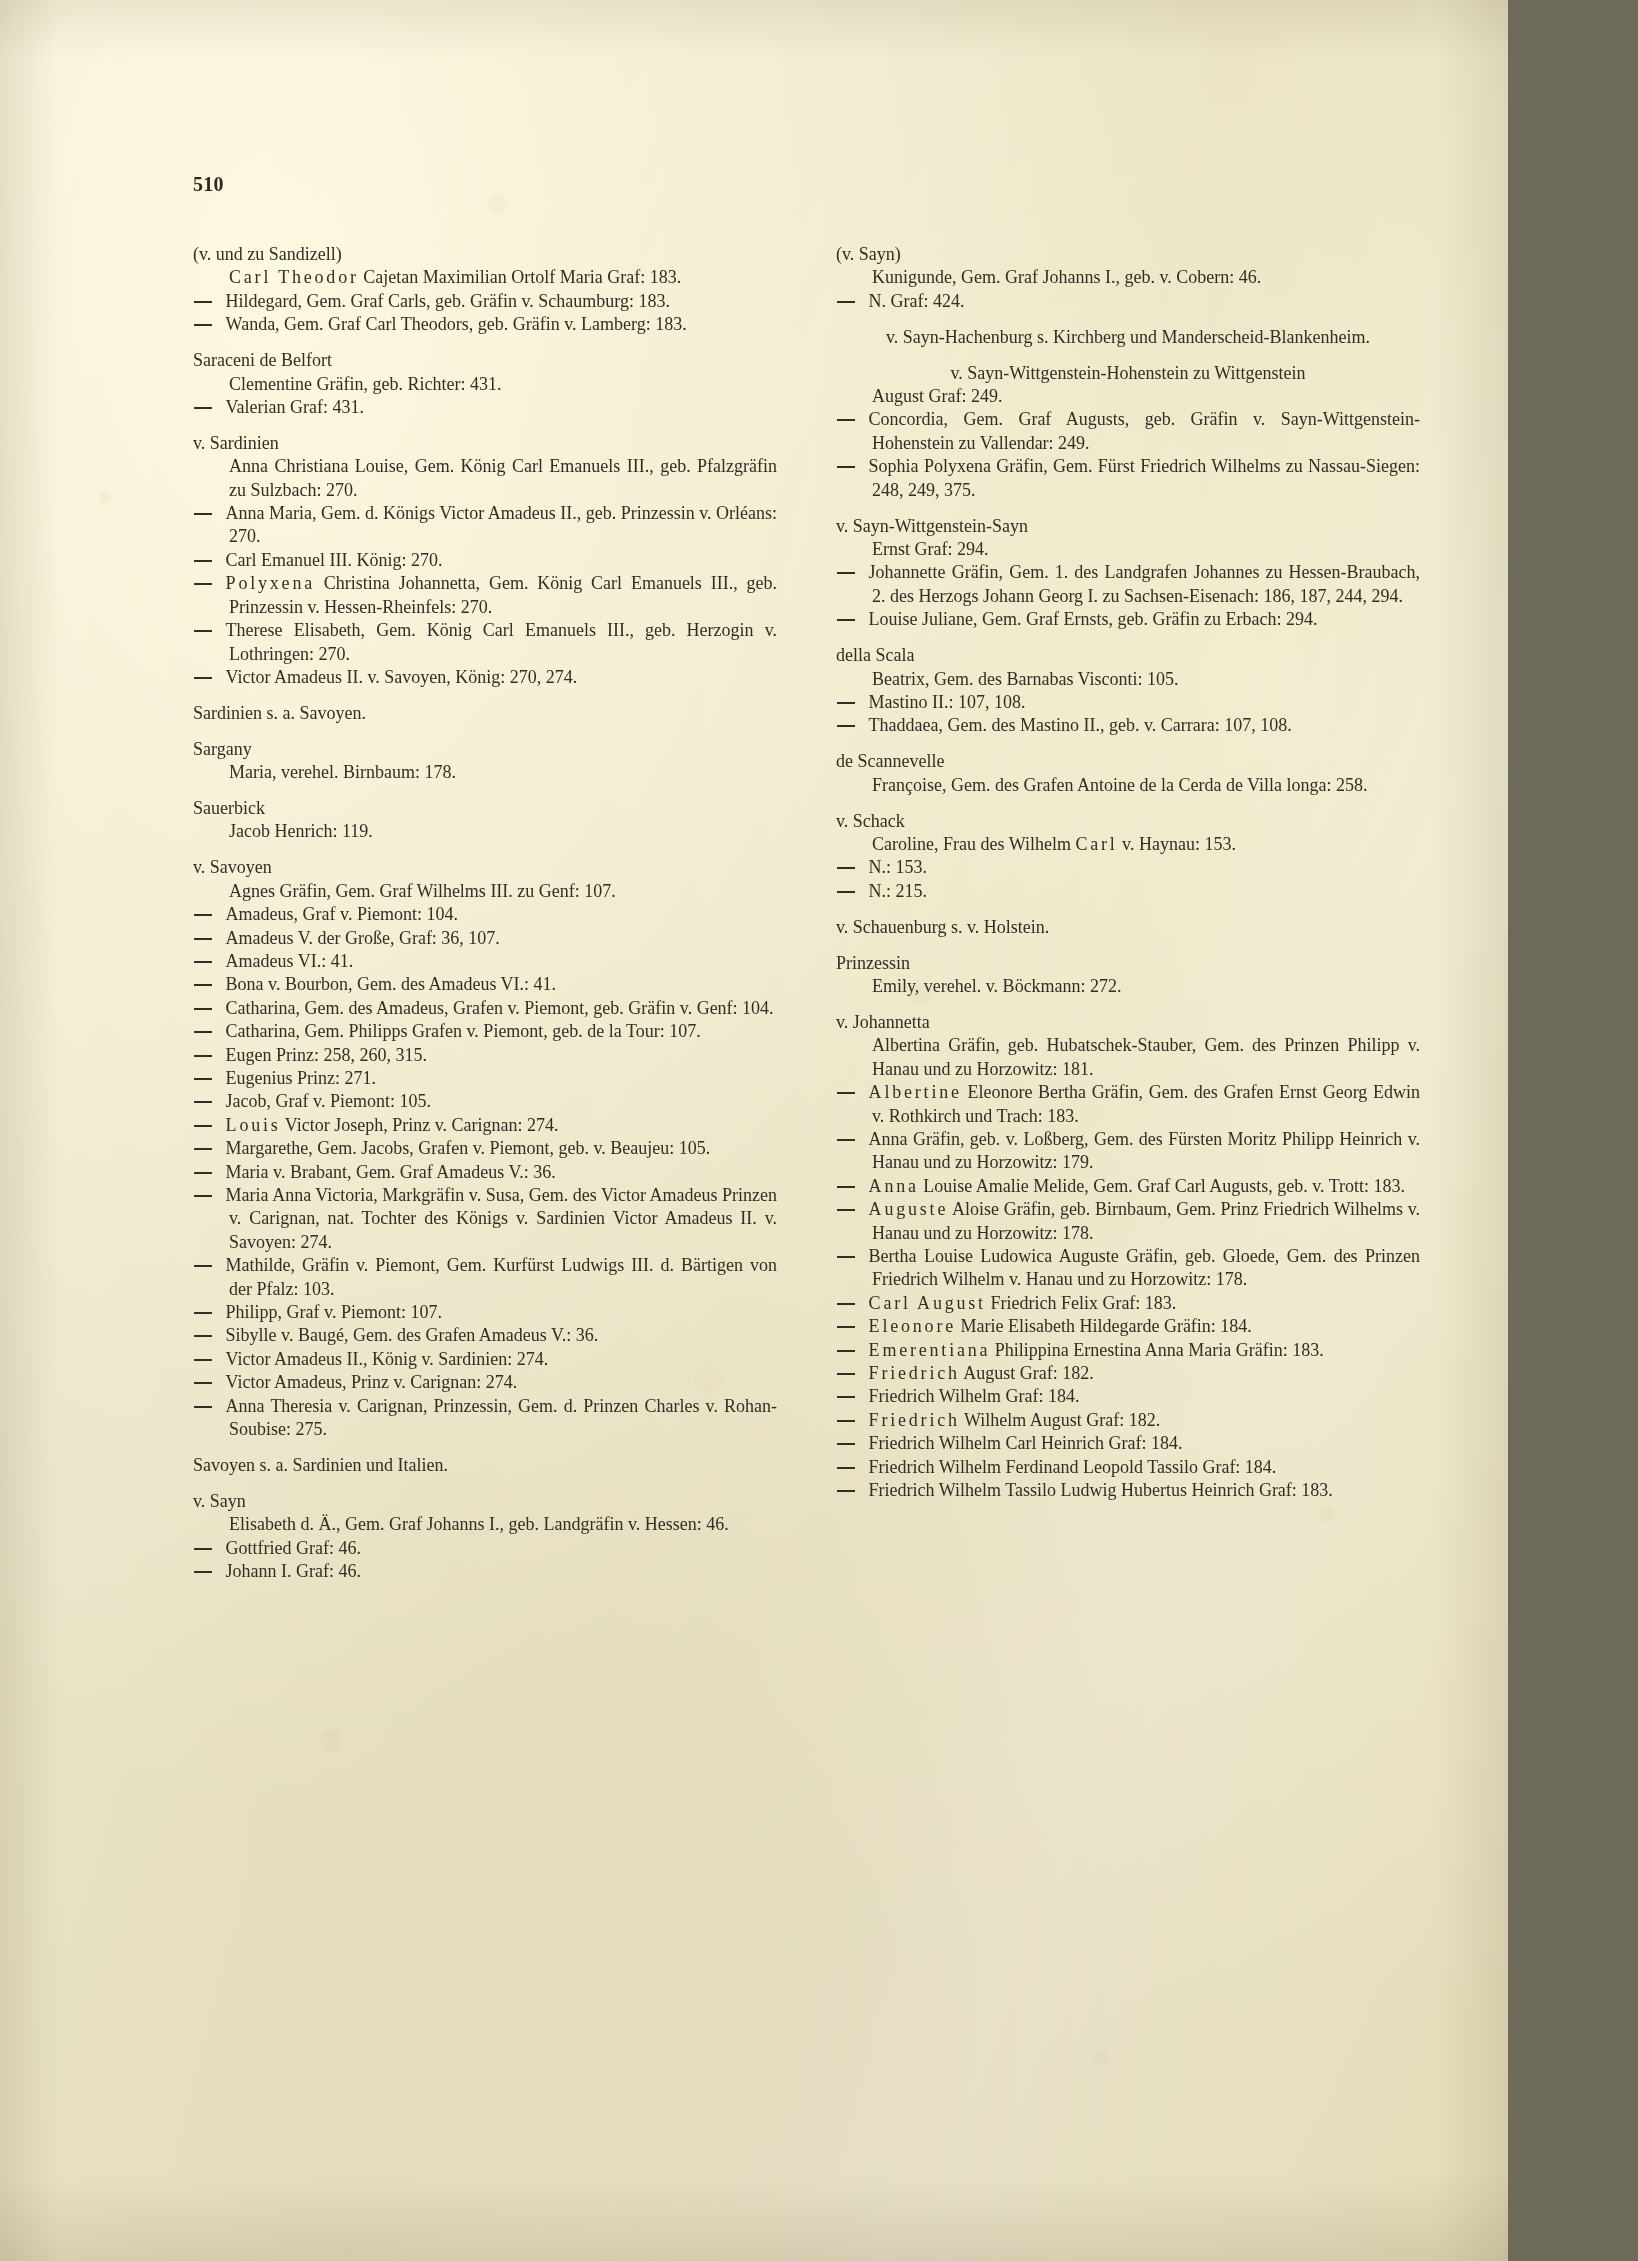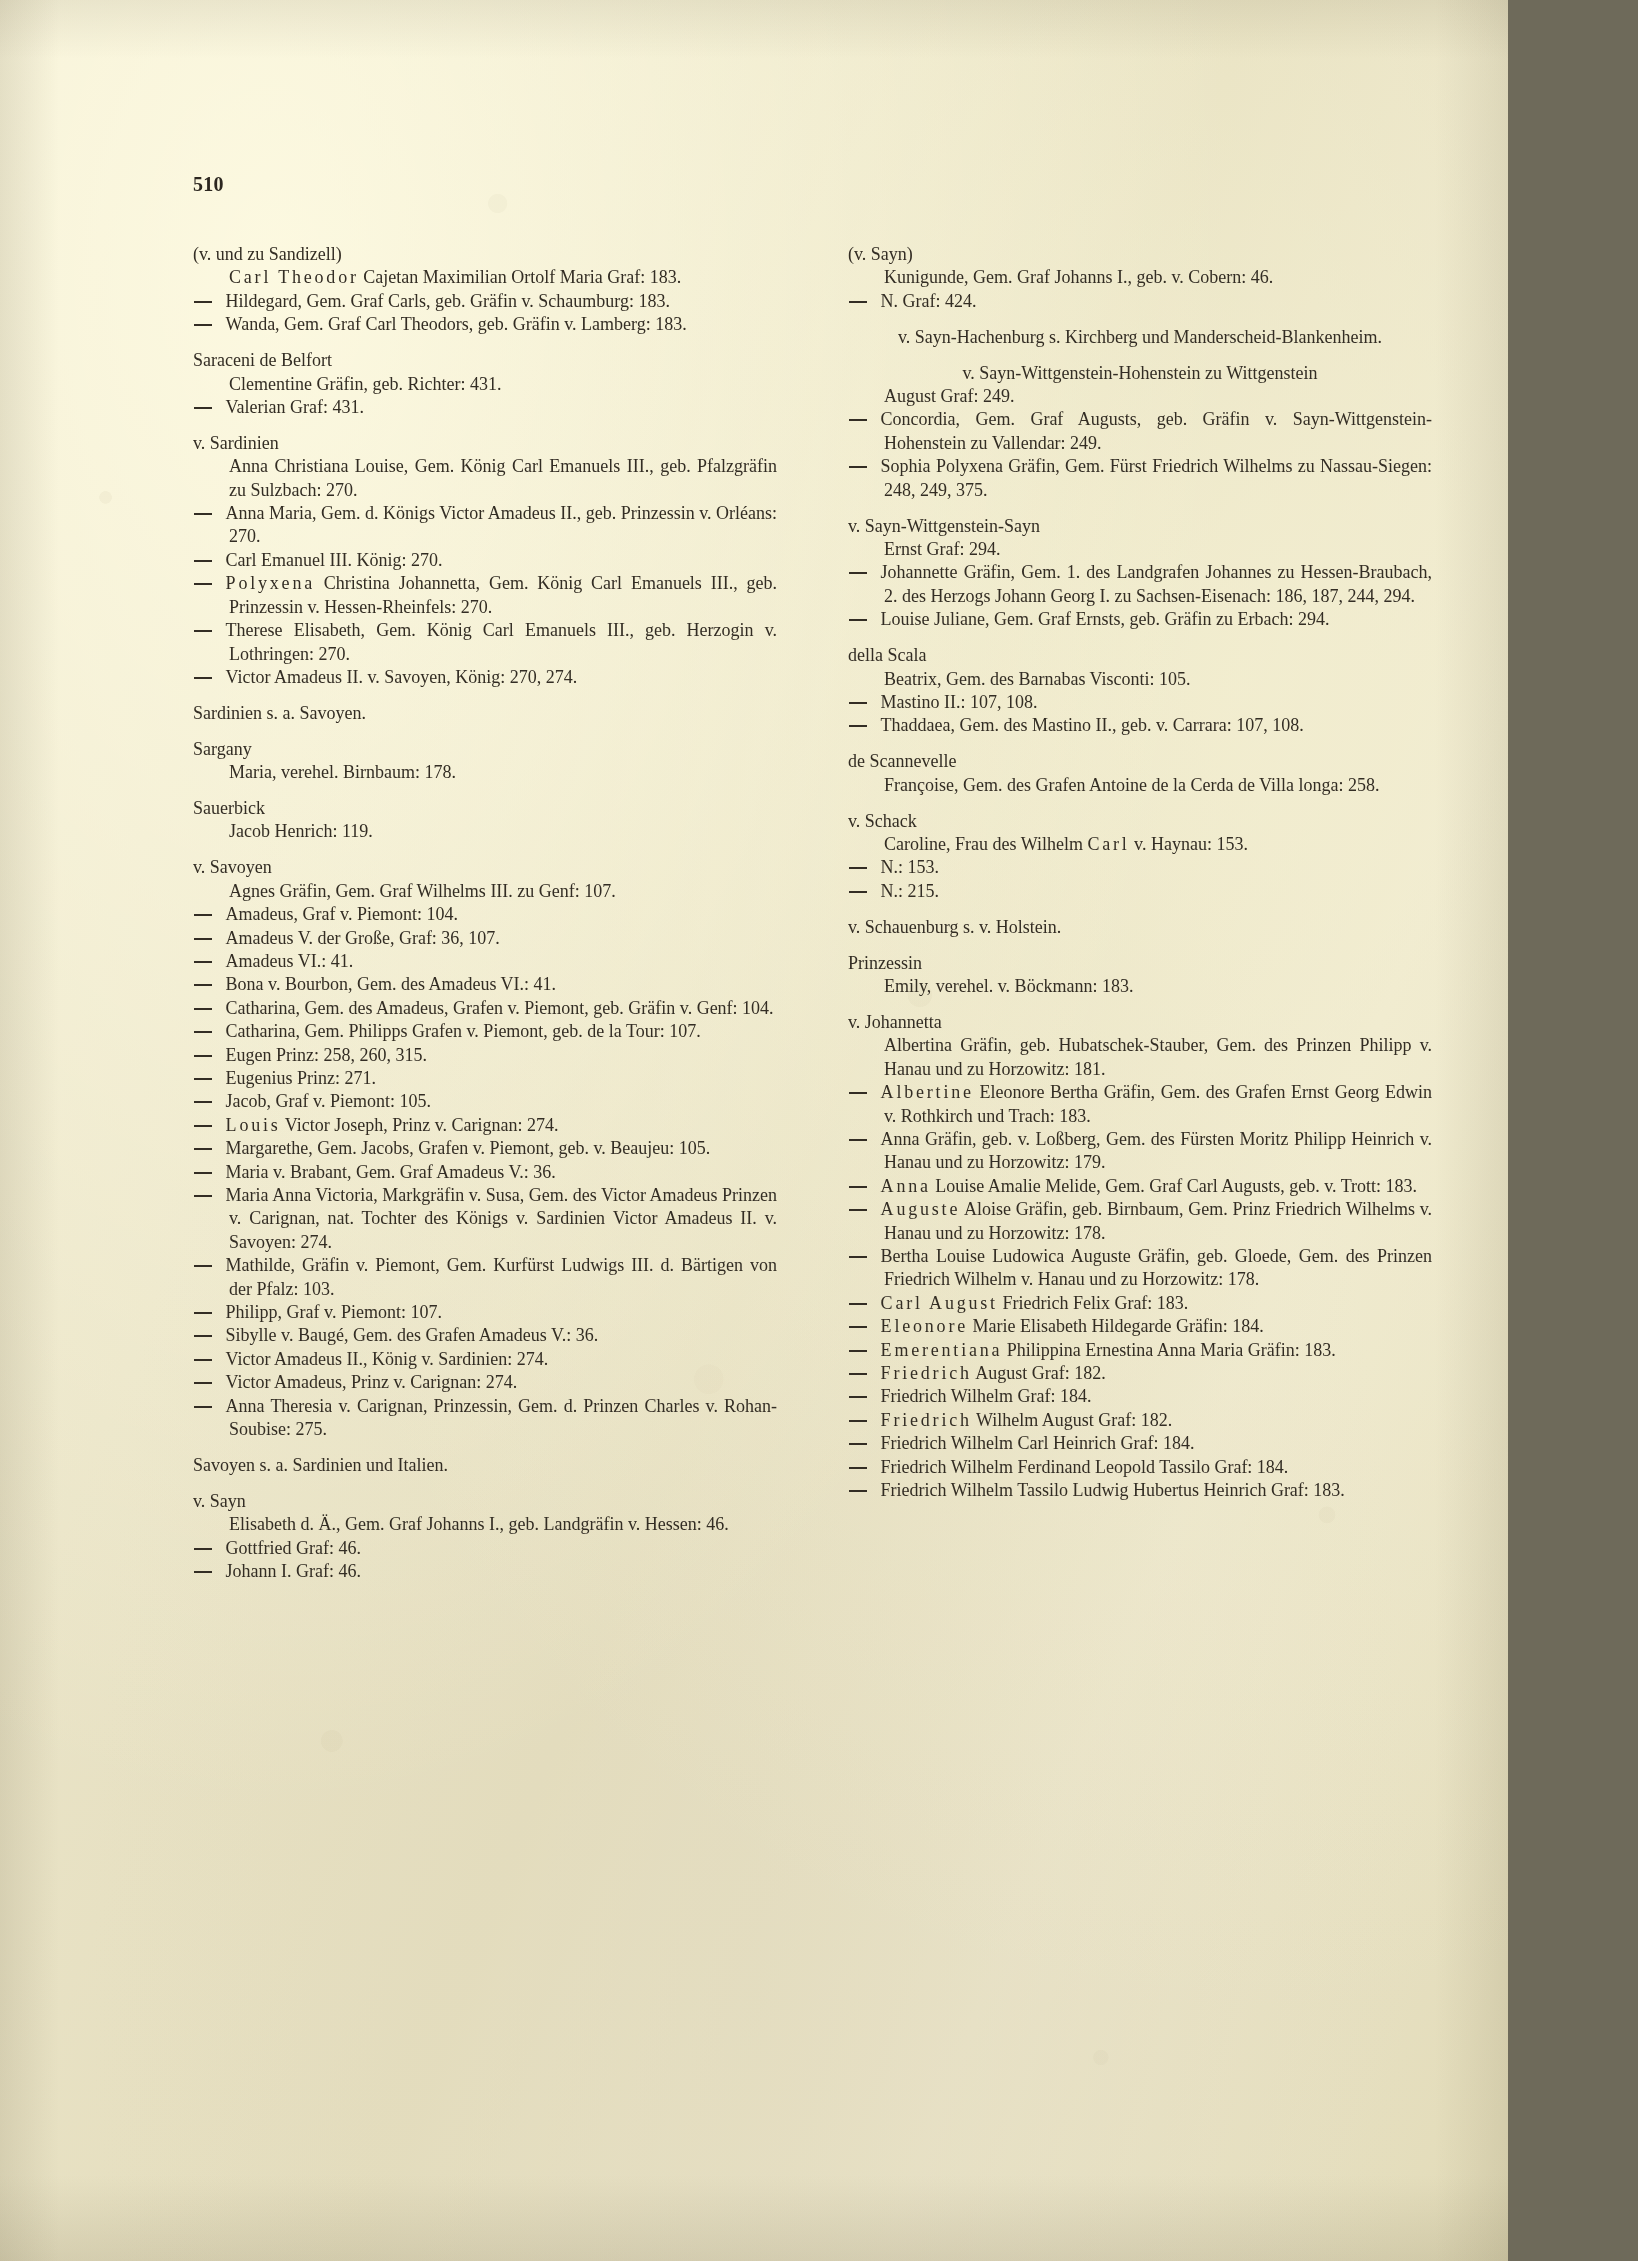--- a/index.html
+++ b/index.html
@@ -58,21 +58,21 @@
     letter-spacing: 0.3px;
     color: #2c2720;
   }
 
   .columns {
     position: absolute;
     left: 193px;
     top: 243px;
     width: 1273px;
     display: flex;
-    gap: 12px;
+    gap: 0px;
   }
   .col {
     width: 584px;
   }
   .col.right {
     margin-left: 59px;
   }
 
   .entry {
     margin: 0 0 0 0;
@@ -235,21 +235,21 @@
           <div class="line head nojust">v. Schack</div>
           <div class="line sub">Caroline, Frau des Wilhelm <span class="sp">Carl</span> v. Haynau: 153.</div>
           <div class="line dash"><span class="dashmark"></span>N.: 153.</div>
           <div class="line dash"><span class="dashmark"></span>N.: 215.</div>
         </div>
         <div class="entry">
           <div class="line head nojust">v. Schauenburg s. v. Holstein.</div>
         </div>
         <div class="entry">
           <div class="line head nojust">Prinzessin</div>
-          <div class="line sub">Emily, verehel. v. Böckmann: 183.</div>
+          <div class="line sub">Emily, verehel. v. Böckmann: 272.</div>
         </div>
         <div class="entry">
           <div class="line head nojust">v. Johannetta</div>
           <div class="line sub">Albertina Gräfin, geb. Hubatschek-Stauber, Gem. des Prinzen Philipp v. Hanau und zu Horzowitz: 181.</div>
           <div class="line dash"><span class="dashmark"></span><span class="sp">Albertine</span> Eleonore Bertha Gräfin, Gem. des Grafen Ernst Georg Edwin v. Rothkirch und Trach: 183.</div>
           <div class="line dash"><span class="dashmark"></span>Anna Gräfin, geb. v. Loßberg, Gem. des Fürsten Moritz Philipp Heinrich v. Hanau und zu Horzowitz: 179.</div>
           <div class="line dash"><span class="dashmark"></span><span class="sp">Anna</span> Louise Amalie Melide, Gem. Graf Carl Augusts, geb. v. Trott: 183.</div>
           <div class="line dash"><span class="dashmark"></span><span class="sp">Auguste</span> Aloise Gräfin, geb. Birnbaum, Gem. Prinz Friedrich Wilhelms v. Hanau und zu Horzowitz: 178.</div>
           <div class="line dash"><span class="dashmark"></span>Bertha Louise Ludowica Auguste Gräfin, geb. Gloede, Gem. des Prinzen Friedrich Wilhelm v. Hanau und zu Horzowitz: 178.</div>
           <div class="line dash"><span class="dashmark"></span><span class="sp">Carl August</span> Friedrich Felix Graf: 183.</div>

